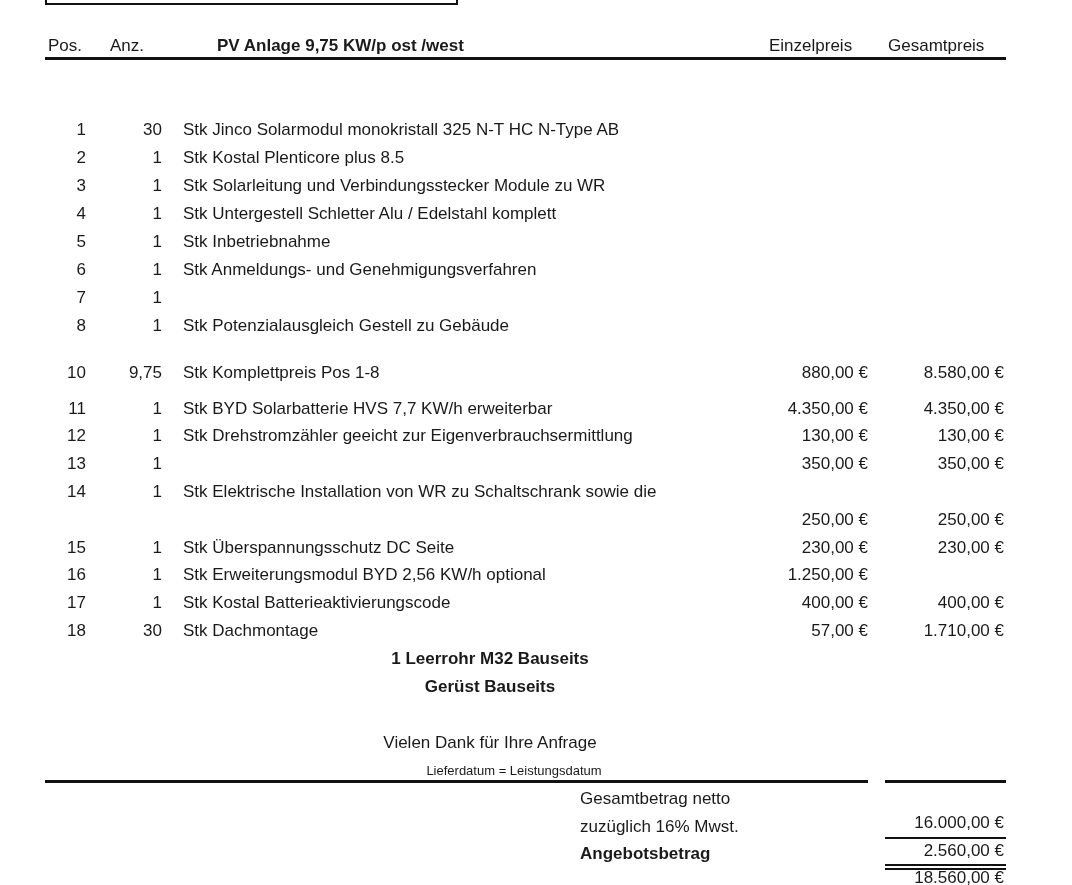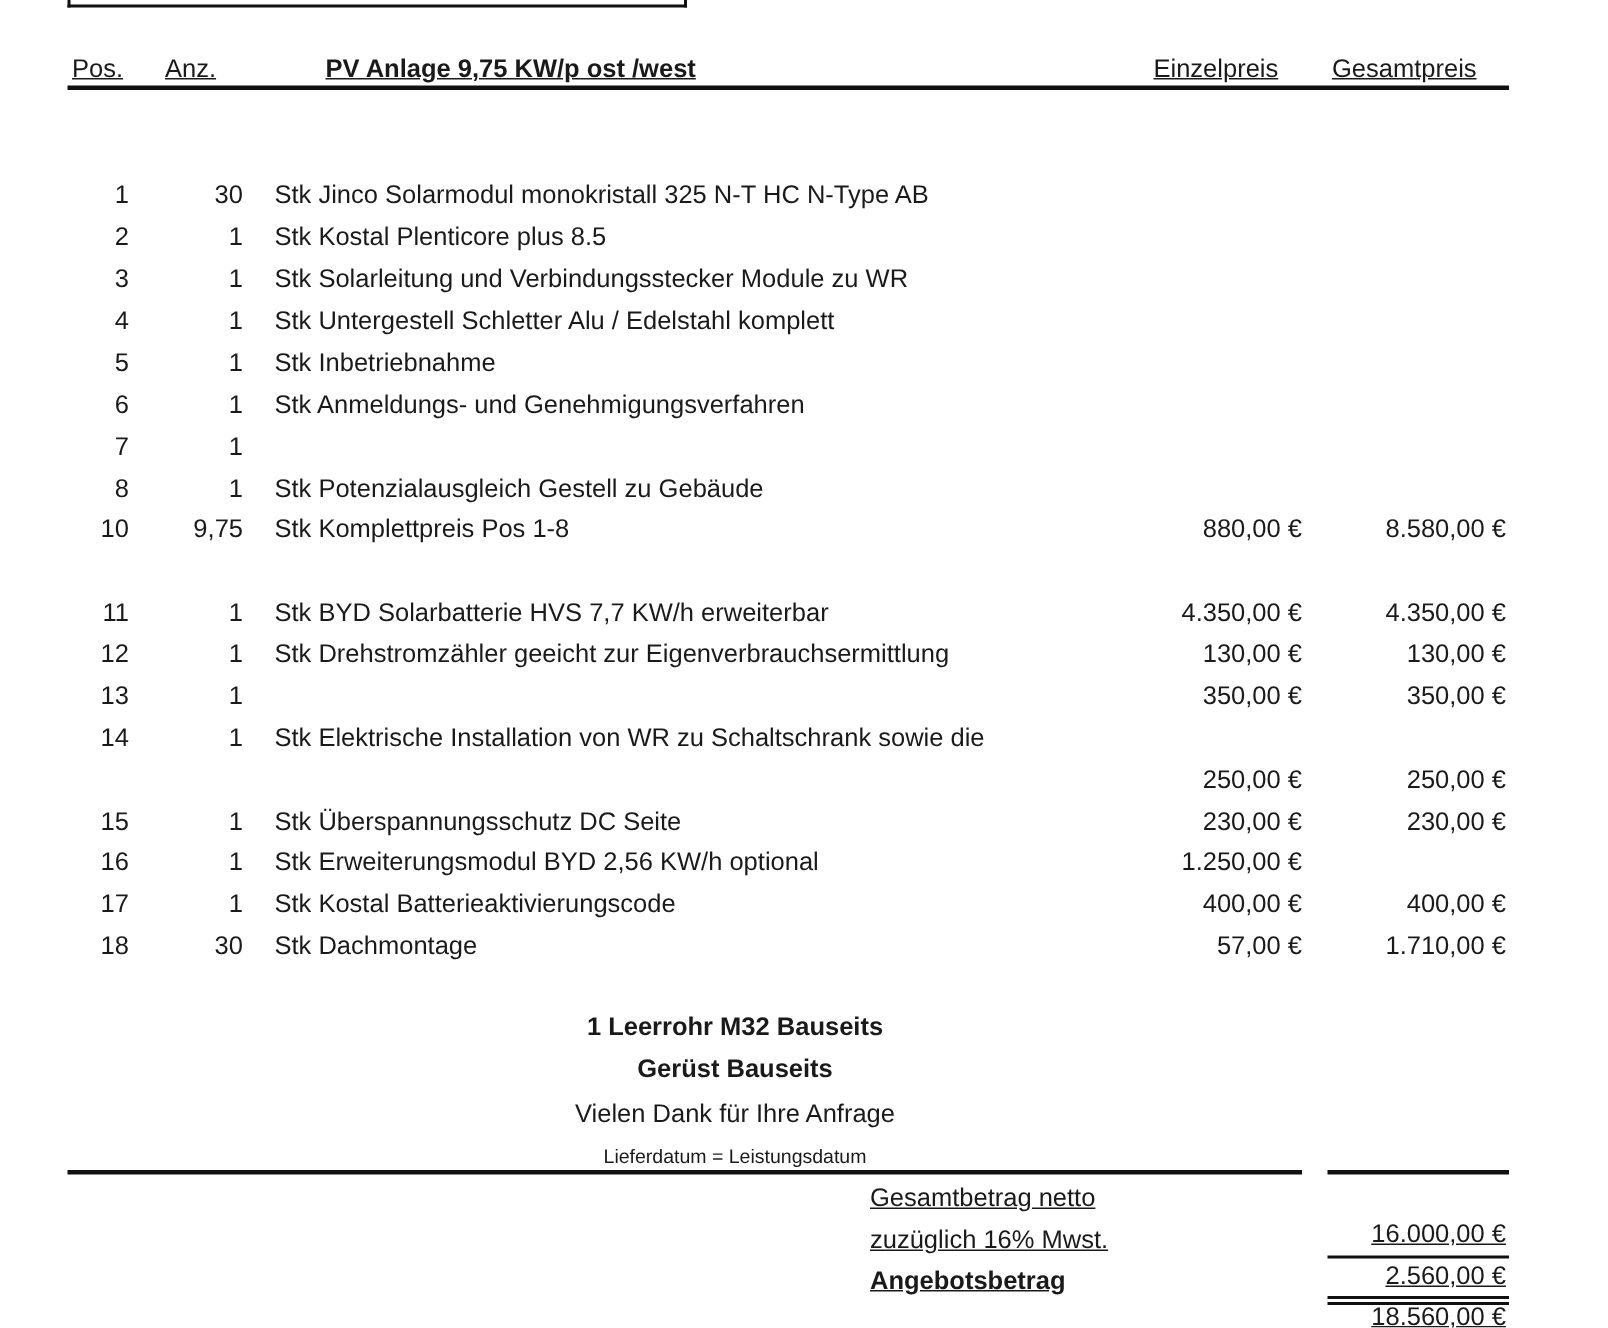--- a/index.html
+++ b/index.html
@@ -1,30 +1,30 @@
 <!DOCTYPE html>
 <html><head>
 <meta charset="utf-8">
 <style>
   html, body { margin:0; padding:0; background:#ffffff; }
   body { width:1072px; height:885px; position:relative; overflow:hidden;
          font-family:"Liberation Sans", sans-serif; color:#1a1a1a; font-size:17px; }
-  .abs { position:absolute; white-space:nowrap;text-decoration:underline; }
+  .abs { position:absolute; white-space:nowrap; }
   .topbox { position:absolute; left:45px; top:-10px; width:409px; height:13px;
             border:2px solid #111; border-top:none; }
   .hdr { top:36px; font-size:17px; }
   .hdr-bold { font-weight:bold; }
   .hdr-line { position:absolute; left:45px; width:961px; top:57px; height:3px; background:#111; }
   .row { position:absolute; left:0; width:1072px; height:28px; }
   .c-pos { position:absolute; left:50px; width:36px; text-align:right; }
   .c-anz { position:absolute; left:112px; width:50px; text-align:right; }
   .c-desc { position:absolute; left:183px; }
   .c-ep { position:absolute; left:740px; width:128px; text-align:right; }
   .c-gp { position:absolute; left:880px; width:124px; text-align:right; }
-  .center-bold { position:absolute; left:0; width:980px; text-align:center; font-weight:bold;margin-top:26px; }
+  .center-bold { position:absolute; left:0; width:980px; text-align:center; font-weight:bold; }
   .center { position:absolute; left:0; width:980px; text-align:center; }
   .small { font-size:13px; }
   .line { position:absolute; background:#111; }
   .sum-label { position:absolute; left:580px; }
   .sum-val { position:absolute; left:880px; width:124px; text-align:right;margin-top:24px; }
 </style>
 </head>
 <body>
 
 <div class="topbox"></div>
@@ -68,21 +68,21 @@
 </div>
 <div class="row" style="top:288px;">
   <span class="c-pos">7</span>
   <span class="c-anz">1</span>
 </div>
 <div class="row" style="top:316px;">
   <span class="c-pos">8</span>
   <span class="c-anz">1</span>
   <span class="c-desc">Stk Potenzialausgleich Gestell zu Gebäude</span>
 </div>
-<div class="row" style="top:343px;">
+<div class="row" style="top:363px;">
   <span class="c-pos">10</span>
   <span class="c-anz">9,75</span>
   <span class="c-desc">Stk Komplettpreis Pos 1-8</span>
   <span class="c-ep">880,00 €</span>
   <span class="c-gp">8.580,00 €</span>
 </div>
 
 <div class="row" style="top:399px;">
   <span class="c-pos">11</span>
   <span class="c-anz">1</span>
@@ -137,21 +137,21 @@
   <span class="c-pos">18</span>
   <span class="c-anz">30</span>
   <span class="c-desc">Stk Dachmontage</span>
   <span class="c-ep">57,00 €</span>
   <span class="c-gp">1.710,00 €</span>
 </div>
 
 <div class="center-bold" style="top:649px;">1 Leerrohr M32 Bauseits</div>
 <div class="center-bold" style="top:677px;">Gerüst Bauseits</div>
 <div class="center" style="top:733px;">Vielen  Dank für Ihre Anfrage</div>
-<div class="center small" style="top:763px;">Lieferdatum = Leistungsdatum</div>
+<div class="center small" style="top:763px;padding-left:24px;">Lieferdatum = Leistungsdatum</div>
 
 <div class="line" style="left:45px; top:780px; width:823px; height:3px;"></div>
 <div class="line" style="left:885px; top:780px; width:121px; height:3px;"></div>
 
 <div class="sum-label abs" style="top:789px;">Gesamtbetrag netto</div>
 <div class="sum-val abs" style="top:789px;">16.000,00 €</div>
 <div class="sum-label abs" style="top:817px;">zuzüglich 16% Mwst.</div>
 <div class="sum-val abs" style="top:817px;">2.560,00 €</div>
 <div class="line" style="left:885px; top:837px; width:121px; height:2px;"></div>
 <div class="sum-label abs" style="top:844px; font-weight:bold;">Angebotsbetrag</div>

